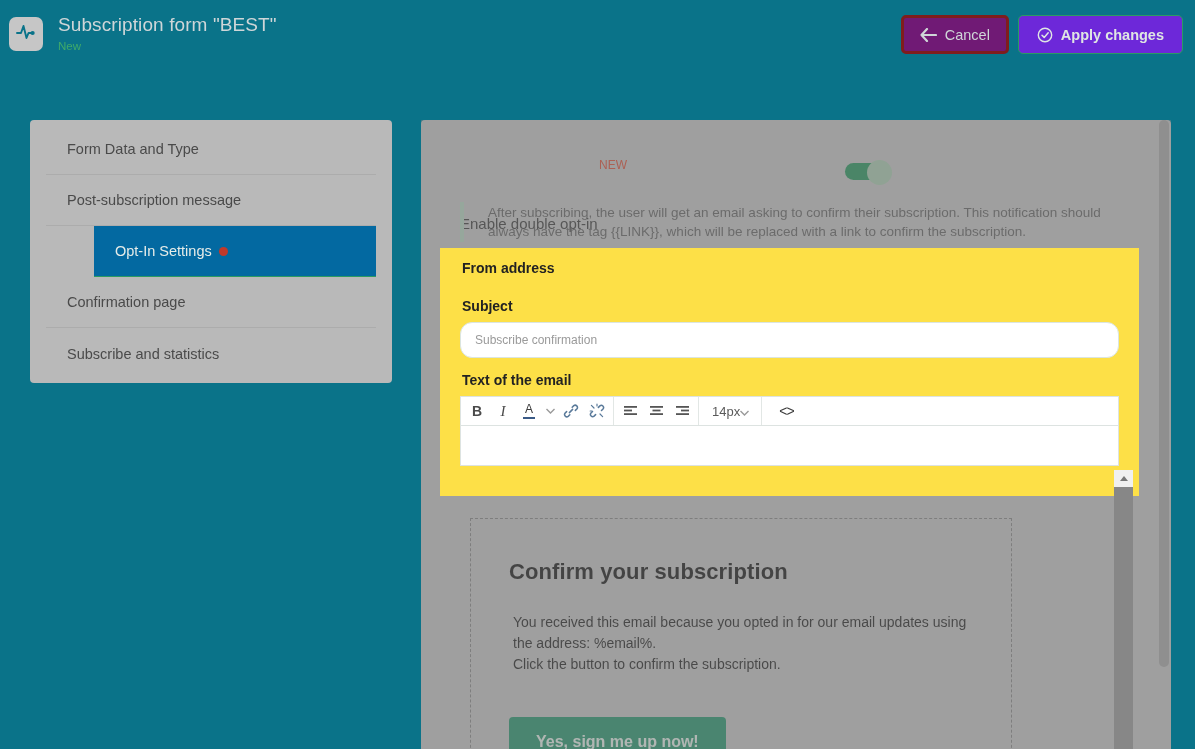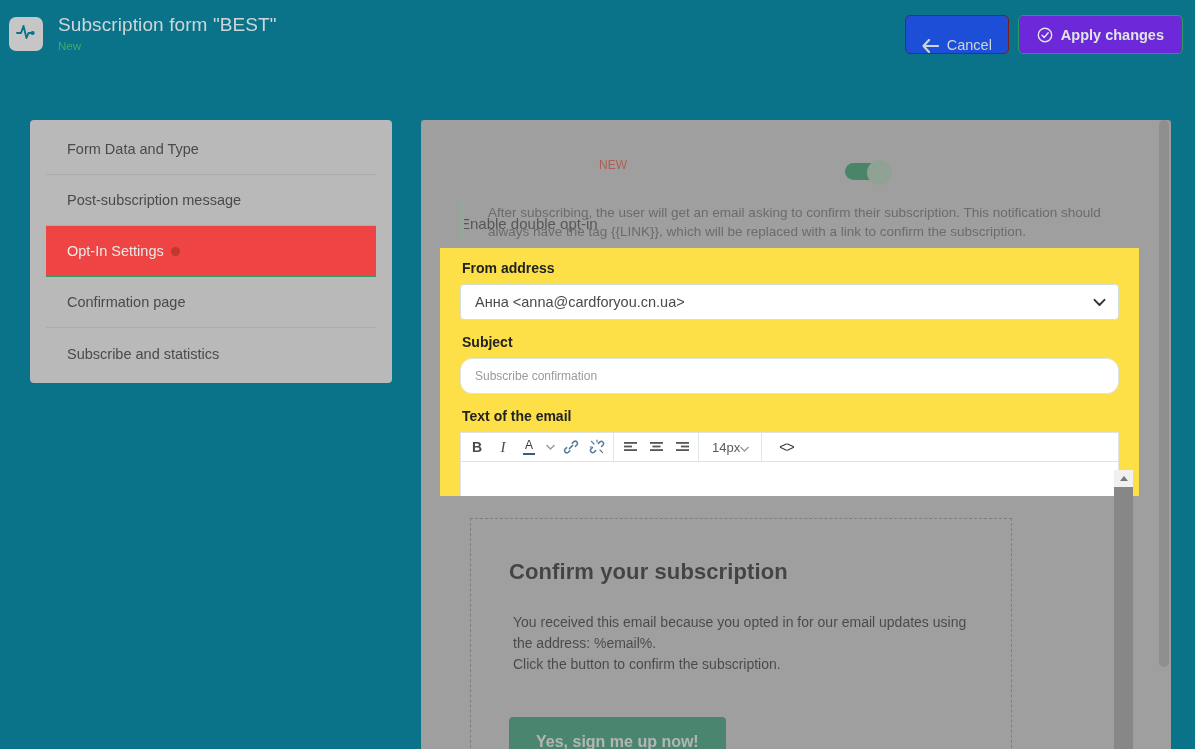--- a/index.html
+++ b/index.html
@@ -30,21 +30,21 @@
   .page-subtitle {
     font-size: 11.5px; color: #3faa6a; line-height: 16px; margin-top: 1px;
   }
   .hdr-buttons { position: absolute; right: 12px; top: 15px; display: flex; gap: 9px; }
   .btn {
     height: 39px; border-radius: 5px; display: flex; align-items: center;
     gap: 8px; padding: 0 16px; font-size: 14.5px; cursor: pointer;
     user-select: none; white-space: nowrap;
   }
   .btn-cancel {
-    background: #1d4ed8; border: 1px solid #7f1d1d; color: #cfd6d8; align-items: flex-end;
+    background: #701a75; border: 3px solid #7f1d1d; color: #cfd6d8;
   }
   .btn-apply {
     background: #6d28d9; border: 1px solid #2c9b62; color: #dfe6e3;
     font-weight: bold; padding: 0 18px;
   }
   .btn svg { display: block; }
 
   
   .sidebar {
     position: absolute; left: 30px; top: 120px; width: 362px;
@@ -52,21 +52,21 @@
     padding: 4px 16px;
   }
   .side-item {
     height: 51px; display: flex; align-items: center;
     padding: 0 0 0 21px; font-size: 14.5px; color: #4a4a4a;
     border-bottom: 1px solid #acacac; cursor: pointer; position: relative;
     background: #b9b9b9;
   }
   .side-item:last-child { border-bottom: none; }
   .side-item.active {
-    background: #ef4444; color: #e6ece9; border-bottom-color: #2c9b62;
+    background: #0369a1; color: #e6ece9; border-bottom-color: #2c9b62; margin-left: 48px;
   }
   .side-dot {
     width: 9px; height: 9px; border-radius: 50%;
     background: #c0392b; margin-left: 7px; display: inline-block;
   }
 
   
   .panel {
     position: absolute; left: 421px; top: 120px; width: 750px; height: 629px;
     background: #b9b9b9; border-radius: 4px 4px 0 0; overflow: hidden;
@@ -288,28 +288,20 @@
 
 <div class="dim" id="dim-top"></div>
 <div class="dim" id="dim-bottom"></div>
 <div class="dim" id="dim-left"></div>
 <div class="dim" id="dim-right"></div>
 
 <div class="spotlight">
   <div class="sp-inner">
 
     <div class="field-label">From address</div>
-    <div class="select-box">
-      <span>Анна &lt;anna@cardforyou.cn.ua&gt;</span>
-      <span class="select-caret">
-        <svg width="13" height="9" viewBox="0 0 13 9">
-          <path d="M1.5 1.8 L6.5 7 L11.5 1.8" fill="none" stroke="#333" stroke-width="1.9" stroke-linecap="round" stroke-linejoin="round"></path>
-        </svg>
-      </span>
-    </div>
 
     <div class="spacer-14"></div>
 
     <div class="field-label">Subject</div>
     <div class="text-input">
       <span>Subscribe confirmation</span>
     </div>
 
     <div class="spacer-14"></div>
 

